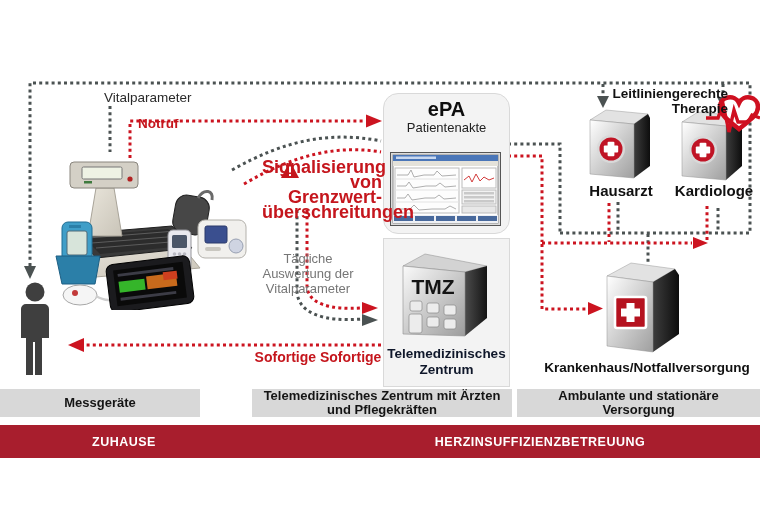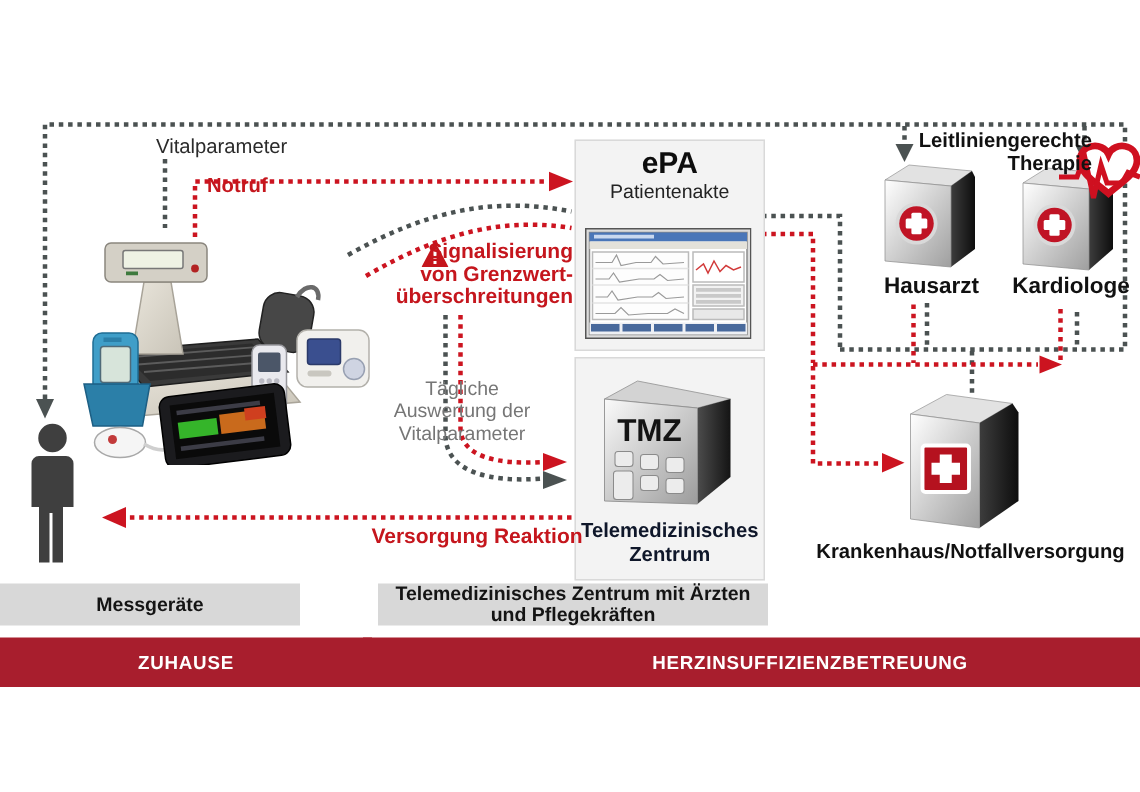--- a/index.html
+++ b/index.html
@@ -8,21 +8,21 @@
   .abs{position:absolute;}
   svg{display:block;}
   
   .gdot{fill:none;stroke:#4b5252;stroke-width:3;stroke-dasharray:3 3.2;stroke-linecap:butt;}
   .rdot{fill:none;stroke:#cc1420;stroke-width:3;stroke-dasharray:3 3.2;stroke-linecap:butt;}
   .gArr{fill:#4b5252;stroke:none;}
   .rArr{fill:#cc1420;stroke:none;}
   
   .lbl{position:absolute;white-space:pre-line;}
   .dark{color:#2b2b2b;font-size:13.5px;}
-  .redlbl{color:#c5161d;font-weight:bold;font-size:14px;line-height:15px;}
+  .redlbl{color:#c5161d;font-weight:bold;font-size:18px;line-height:15px;}
   .graylbl{color:#767676;font-size:13px;line-height:15px;}
   .blacklbl{color:#111;font-weight:bold;font-size:13.5px;line-height:15px;}
   .nodelabel{color:#111;font-weight:bold;font-size:15px;}
   
   .panel{position:absolute;background:#f3f3f3;border:1px solid #d9d9d9;}
   .epa-title{text-align:center;font-weight:bold;font-size:20px;color:#0d0d0d;margin-top:4px;line-height:22px;}
   .epa-sub{text-align:center;font-size:13px;color:#222;line-height:15px;}
   .tmz-name{position:absolute;left:0;right:0;bottom:8px;text-align:center;font-weight:bold;
             font-size:13.5px;color:#0f172a;line-height:16px;}
   
@@ -143,21 +143,21 @@
       <rect x="56" y="102" width="84" height="48" rx="7" fill="#1b1b1e" stroke="#000"></rect>
       <rect x="63" y="108" width="70" height="36" fill="#0a0a0a"></rect>
       <rect x="67" y="120" width="26" height="11" fill="#35b52a"></rect>
       <rect x="95" y="118" width="30" height="13" fill="#c96a1c"></rect>
       <rect x="112" y="116" width="14" height="8" fill="#cf3f1f"></rect>
       <rect x="67" y="112" width="56" height="3" fill="#3c3c46"></rect>
       <rect x="67" y="136" width="56" height="3" fill="#3c3c46"></rect>
     </g>
   </svg>
 
-  <div class="panel" style="left:383px;top:93px;width:125px;height:139px;">
+  <div class="panel" style="left:383px;top:93px;width:125px;height:139px;border-radius:15px;">
     <div class="epa-title">ePA</div>
     <div class="epa-sub">Patientenakte</div>
     <svg class="abs" style="left:6px;top:58px;" width="111" height="74" viewBox="0 0 111 74">
       <rect x="0.5" y="0.5" width="110" height="73" fill="#dcdcdc" stroke="#555"></rect>
       <rect x="3" y="3" width="105" height="68" fill="#ffffff" stroke="#8a8a8a"></rect>
       <rect x="3" y="3" width="105" height="6" fill="#4a76b8"></rect>
       <rect x="6" y="4.5" width="40" height="2.5" fill="#c9d8ef"></rect>
       <rect x="3" y="9" width="105" height="5" fill="#e4e2da"></rect>
       <rect x="5" y="16" width="64" height="45" fill="#fdfdfd" stroke="#bbb"></rect>
       <g stroke="#e3e3e3">
@@ -277,31 +277,34 @@
 
   <svg class="abs" style="left:281px;top:161px;" width="18" height="17" viewBox="0 0 18 17">
     <polygon points="9,0 18,17 0,17" fill="#c5161d"></polygon>
     <rect x="8" y="5.5" width="2" height="6" fill="#fff"></rect>
     <rect x="8" y="13" width="2" height="2" fill="#fff"></rect>
   </svg>
   <div class="lbl redlbl" style="left:262px;top:160px;width:120px;text-align:right;"><span>Signalisierung</span><br><span>von Grenzwert-</span><br><span>überschreitungen</span></div>
 
   <div class="lbl graylbl" style="left:240px;top:251px;width:136px;text-align:center;"><span>Tägliche</span><br><span>Auswertung der</span><br><span>Vitalparameter</span></div>
 
-  <div class="lbl redlbl" style="left:238px;top:350px;width:160px;text-align:center;font-size:14px;">Versorgung Reaktion</div>
+  <div class="lbl redlbl" style="left:238px;top:350px;width:160px;text-align:center;font-size:14px;">Sofortige Sofortige</div>
 
   <div class="lbl blacklbl" style="left:596px;top:86px;width:132px;text-align:right;"><span>Leitliniengerechte</span><br><span>Therapie</span></div>
 
 
   <div class="graybar" style="left:0;width:200px;">
     <span>Messgeräte</span>
   </div>
   <div class="graybar" style="left:252px;width:260px;padding:0 7px;box-sizing:border-box;">
     <span>Telemedizinisches Zentrum mit Ärzten und Pflegekräften</span>
   </div>
+  <div class="graybar" style="left:517px;width:243px;padding:0 32px;box-sizing:border-box;">
+    <span>Ambulante und stationäre Versorgung</span>
+  </div>
 
   <div class="redband" style="left:0;width:248px;">
     <span>ZUHAUSE</span>
   </div>
   <div class="redband" style="left:242px;width:508px;padding-left:44px;">
     <span>HERZINSUFFIZIENZBETREUUNG</span>
   </div>
 
 </div>
 

